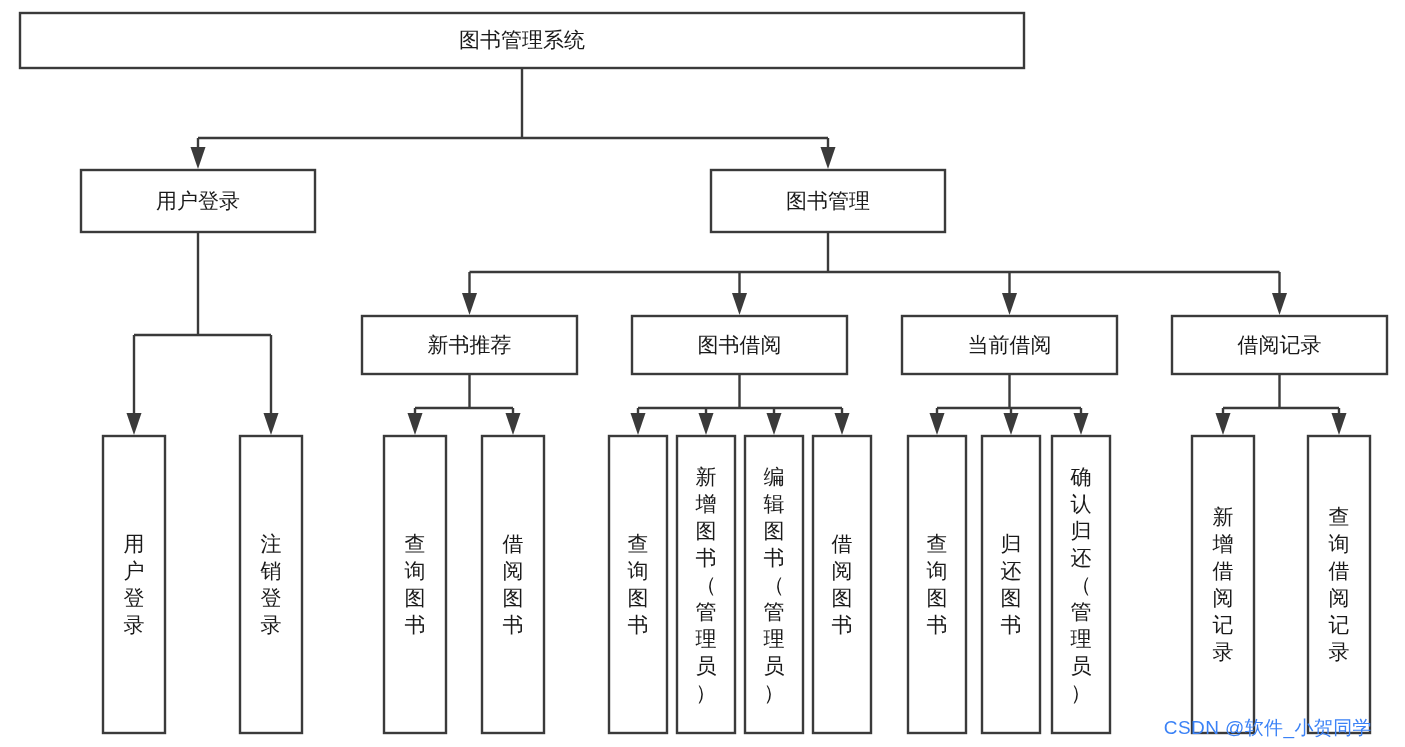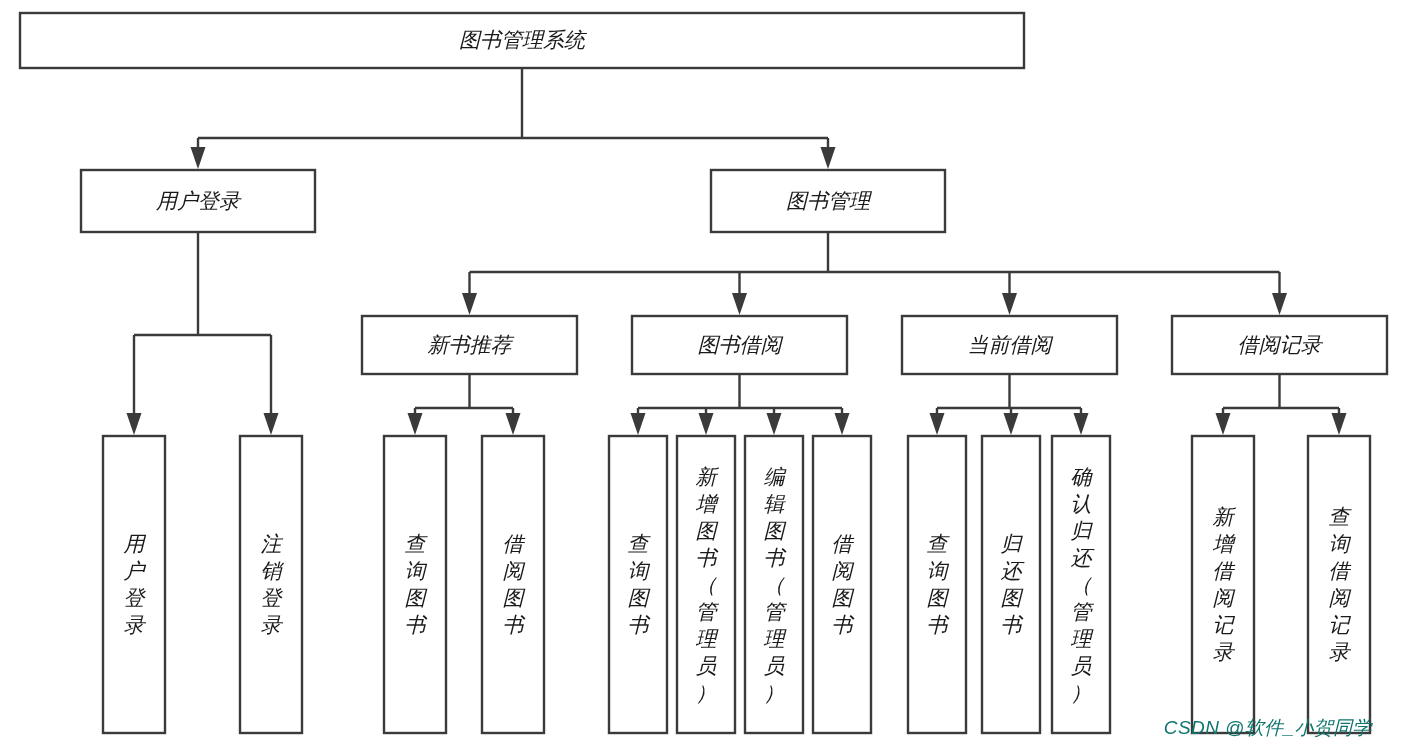--- a/index.html
+++ b/index.html
@@ -12,21 +12,20 @@
     width: 1405px;
     height: 747px;
     font-family: "Liberation Sans", "DejaVu Sans", sans-serif;
     overflow: hidden;
     position: relative;
   }
   #diagram-root {
     position: relative;
     width: 1380px;
     height: 747px;
-    font-style: italic;
   }
   svg#chart-svg {
     position: absolute;
     left: 0;
     top: 0;
     width: 1405px;
     height: 747px;
     display: block;
   }
   .node-rect {
@@ -59,21 +58,21 @@
   .edge-arrow {
     fill: #3a3a3a;
     stroke: none;
   }
   .watermark {
     position: absolute;
     right: 8px;
     bottom: 6px;
     font-family: "Liberation Sans", "DejaVu Sans", sans-serif;
     font-size: 19px;
-    color: #0f766e;
+    color: #3b82f6;
     letter-spacing: 0.4px;
     user-select: none;
     pointer-events: none;
     white-space: nowrap;
   }
 </style>
 </head>
 <body>
 
 <div id="diagram-root">

